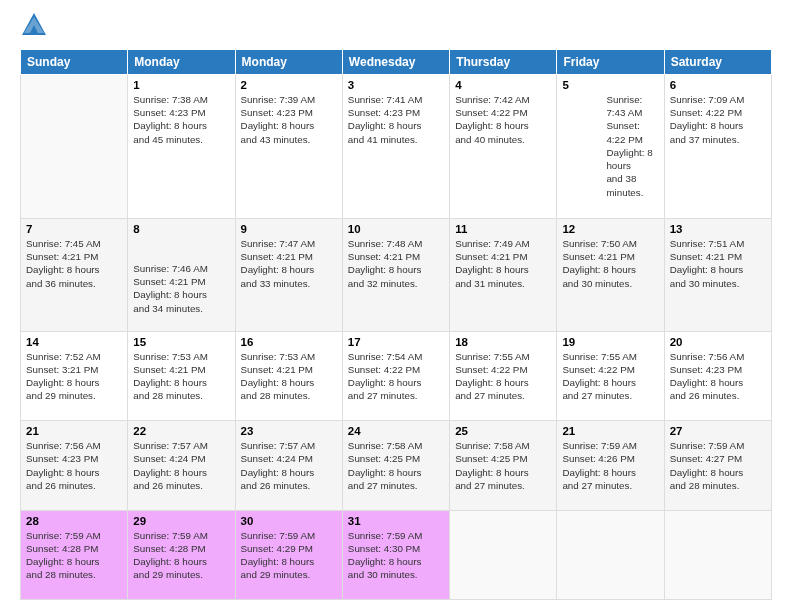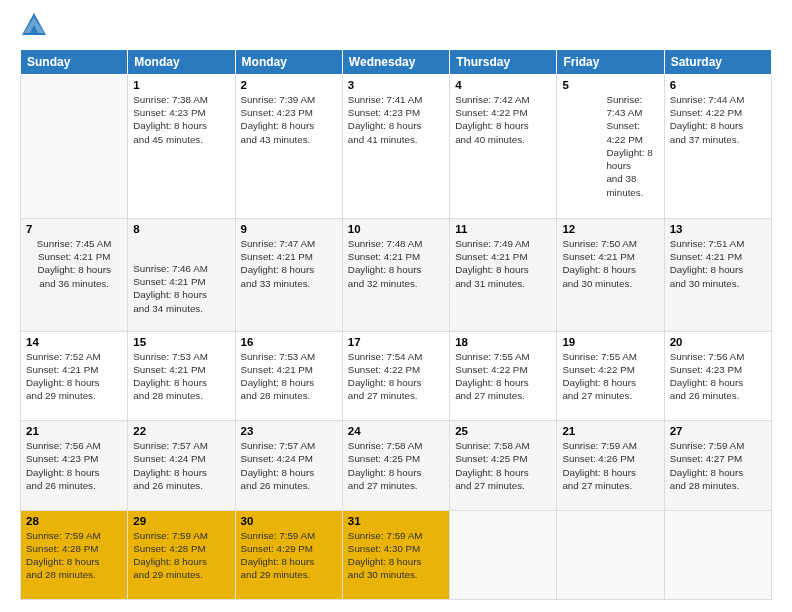--- a/index.html
+++ b/index.html
@@ -80,21 +80,21 @@
       border: 1px solid #ddd;
       padding: 4px 5px;
       width: calc(100% / 7);
       height: 80px;
       background: #fff;
     }
     .calendar tr:nth-child(even) td {
       background: #f5f5f5;
     }
     .calendar tr:last-child td {
-      background: #eab308;
+      background: #f0abfc;
     }
     .day-num {
       font-weight: bold;
       font-size: 11.5px;
       margin-bottom: 2px;
       display: block;
     }
     .day-info {
       font-size: 9.8px;
       color: #333;
@@ -170,30 +170,30 @@
           </td>
           <td>
             <span class="day-num">5</span>
             <div class="day-info" style="white-space: pre-line; margin-left: 44px;">Sunrise: 7:43 AM
 Sunset: 4:22 PM
 Daylight: 8 hours
 and 38 minutes.</div>
           </td>
           <td>
             <span class="day-num">6</span>
-            <div class="day-info" style="white-space: pre-line;">Sunrise: 7:44 AM
+            <div class="day-info" style="white-space: pre-line;">Sunrise: 7:09 AM
 Sunset: 4:22 PM
 Daylight: 8 hours
 and 37 minutes.</div>
           </td>
         </tr>
         <tr>
           <td>
             <span class="day-num">7</span>
-            <div class="day-info" style="white-space: pre-line; text-align: center;">Sunrise: 7:45 AM
+            <div class="day-info" style="white-space: pre-line;">Sunrise: 7:45 AM
 Sunset: 4:21 PM
 Daylight: 8 hours
 and 36 minutes.</div>
           </td>
           <td>
             <span class="day-num">8</span>
             <div class="day-info" style="white-space: pre-line; margin-top: 27px;">Sunrise: 7:46 AM
 Sunset: 4:21 PM
 Daylight: 8 hours
 and 34 minutes.</div>
@@ -231,21 +231,21 @@
             <div class="day-info" style="white-space: pre-line;">Sunrise: 7:51 AM
 Sunset: 4:21 PM
 Daylight: 8 hours
 and 30 minutes.</div>
           </td>
         </tr>
         <tr>
           <td>
             <span class="day-num">14</span>
             <div class="day-info" style="white-space: pre-line;">Sunrise: 7:52 AM
-Sunset: 4:21 PM
+Sunset: 3:21 PM
 Daylight: 8 hours
 and 29 minutes.</div>
           </td>
           <td>
             <span class="day-num">15</span>
             <div class="day-info" style="white-space: pre-line;">Sunrise: 7:53 AM
 Sunset: 4:21 PM
 Daylight: 8 hours
 and 28 minutes.</div>
           </td>

